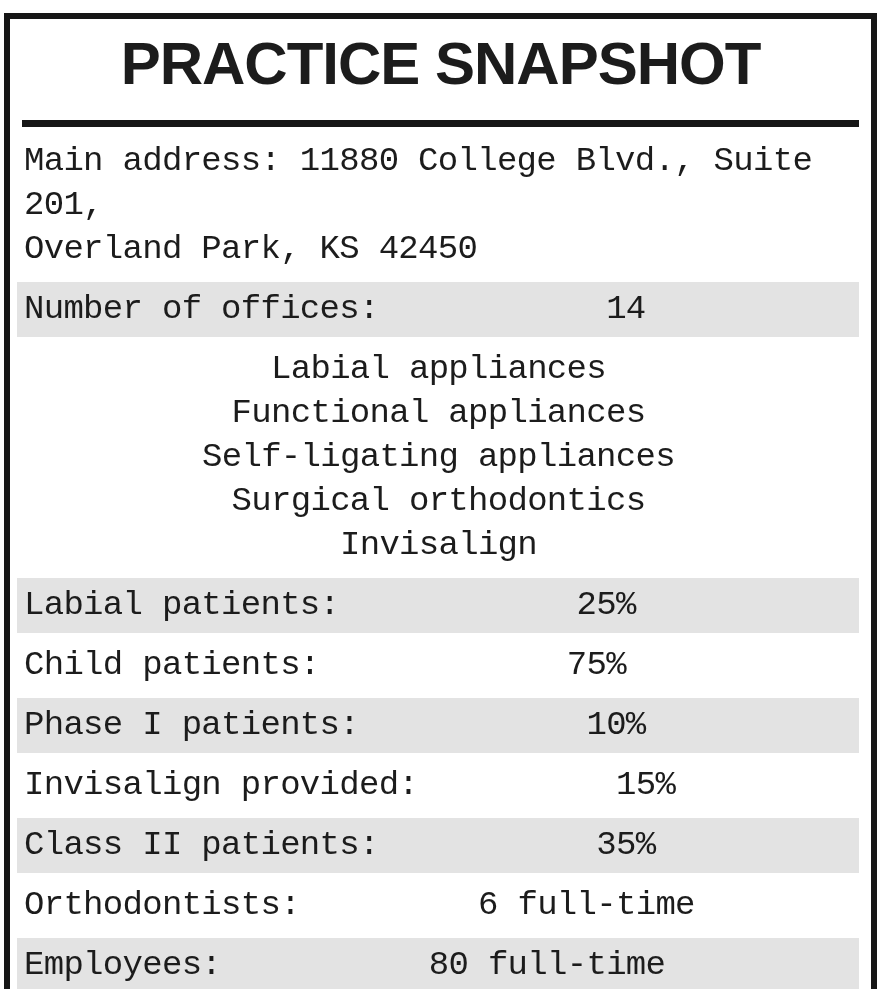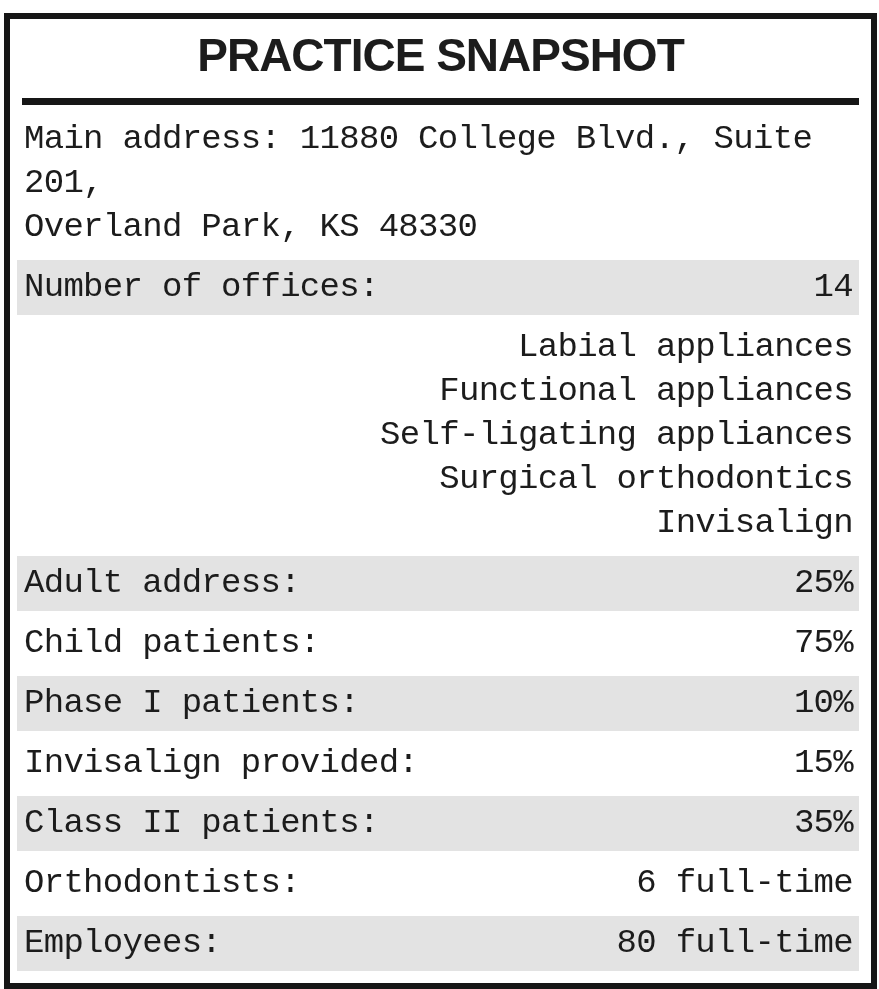--- a/index.html
+++ b/index.html
@@ -19,24 +19,24 @@
     overflow: hidden;
   }
   .snapshot-box {
     margin: 13px 2px 9px 4px;
     border: 6px solid var(--border);
     background: #ffffff;
   }
   .title {
     text-align: center;
     font-weight: 700;
-    font-size: 46px;
+    font-size: 60px;
     line-height: 1.15;
     letter-spacing: -1px;
-    padding: 10px 0 16px;
+    padding: 10px 0 22px;
     color: var(--text);
   }
   .title-rule {
     height: 7px;
     background: var(--border);
     margin: 0 12px;
   }
   .rows {
     padding: 2px 12px 12px 7px;
     font-family: Liberation Mono, monospace;
@@ -46,56 +46,56 @@
     justify-content: space-between;
     align-items: flex-start;
     margin-top: 5px;
     padding: 5px 6px 6px 7px;
     font-size: 34px;
     line-height: 44px;
     letter-spacing: -0.7px;
   }
   .row.shaded { background: var(--shaded-row); }
   .row-label { text-align: center; white-space: nowrap; padding-right: 20px; }
-  .row-values { text-align: right; flex: 1; }
+  .row-values { text-align: center; flex: 1; }
   .row.address { display: block; padding-right: 0; }
   .row.address .row-values { text-align: left; }
   .value-line { display: block; }
 </style>
 </head>
 <body>
 
 <div class="snapshot-box">
   <div class="title">PRACTICE SNAPSHOT</div>
   <div class="title-rule"></div>
   <div class="rows">
       <div class="row address">
 
     <div class="row-values">
           <div class="value-line">Main address: 11880 College Blvd., Suite 201,</div>
-          <div class="value-line">Overland Park, KS 48330</div>
+          <div class="value-line">Overland Park, KS 42450</div>
         </div>
   </div>
       <div class="row shaded">
     <div class="row-label">Number of offices:</div>
     <div class="row-values">
           <div class="value-line">14</div>
         </div>
   </div>
       <div class="row">
     <div class="row-values">
           <div class="value-line">Labial appliances</div>
           <div class="value-line">Functional appliances</div>
           <div class="value-line">Self-ligating appliances</div>
           <div class="value-line">Surgical orthodontics</div>
           <div class="value-line">Invisalign</div>
         </div>
   </div>
       <div class="row shaded">
-    <div class="row-label">Adult address:</div>
+    <div class="row-label">Labial patients:</div>
     <div class="row-values">
           <div class="value-line">25%</div>
         </div>
   </div>
       <div class="row">
     <div class="row-label">Child patients:</div>
     <div class="row-values">
           <div class="value-line">75%</div>
         </div>
   </div>

